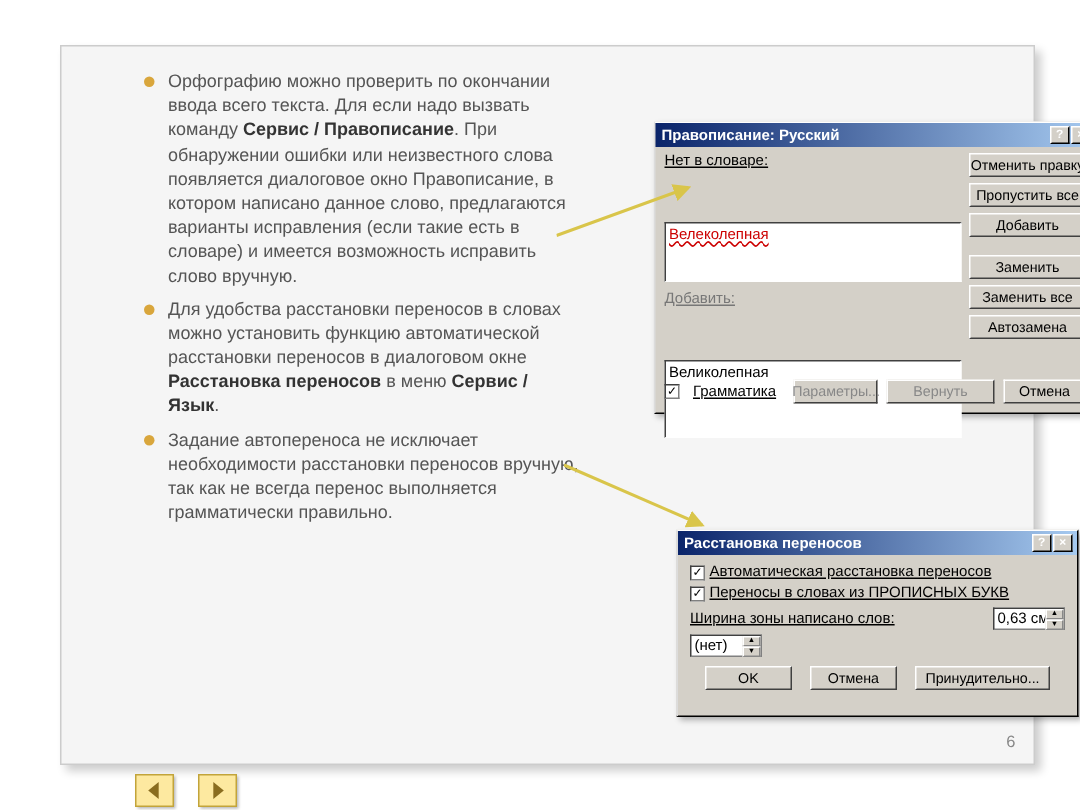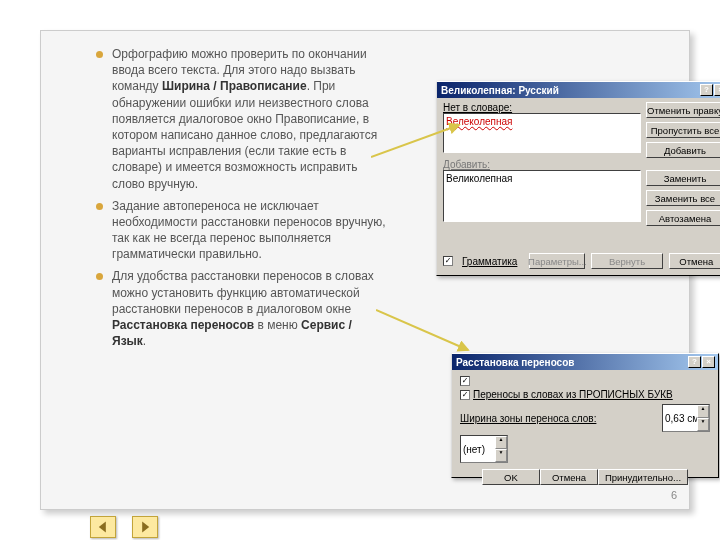--- a/index.html
+++ b/index.html
@@ -104,20 +104,21 @@
   }
   .winbtn.disabled { color: #888; }
   .listbox {
     background: #fff;
     border: 1px solid #808080;
     border-top-color: #404040; border-left-color: #404040;
     border-right-color: #fff; border-bottom-color: #fff;
     font-size: 10px;
     padding: 2px;
     overflow: hidden;
+    margin-top: 35px;
   }
   .fieldlabel { font-size: 10px; color: #000; text-decoration: underline; }
   .fieldlabel.dimmed { color: #777; }
   .chk {
     width: 10px; height: 10px; background: #fff;
     border: 1px solid #808080;
     border-top-color: #404040; border-left-color: #404040;
     display: inline-flex; align-items: center; justify-content: center;
     font-size: 8px; line-height: 8px; color: #000;
     margin-right: 3px;
@@ -135,54 +136,54 @@
   .dlg1 .leftcol { position: absolute; left:6px; top:4px; width:198px; }
   .dlg1 .rightcol { position: absolute; right:6px; top:4px; width:78px; display:flex; flex-direction:column; gap:4px; }
   .dlg1 .bottom { position:absolute; left:6px; right:6px; bottom:6px; display:flex; align-items:center; gap:6px;}
 
   
   .dlg2 { left: 410px; top: 322px; width: 268px; height: 125px; }
   .dlg2 .body { padding: 6px 8px; position:relative; height:calc(100% - 16px); }
   .dlg2 .row { display:flex; align-items:center; margin-bottom:3px; }
   .dlg2 .rowfield { display:flex; align-items:center; justify-content:space-between; margin-bottom:3px; }
   .spin {
-    width: 48px; height: 28px;
+    width: 48px; height: 15px;
     background:#fff; border:1px solid #808080;
     border-top-color:#404040; border-left-color:#404040;
     display:flex; align-items:center;
     font-size:10px; padding:0 2px;
     position: relative;
   }
   .spin .spinbtns { position:absolute; right:0; top:0; bottom:0; width:12px; display:flex; flex-direction:column; }
   .spin .sbtn { flex:1; background:#d4d0c8; border:1px solid #888; border-top-color:#fff; border-left-color:#fff; font-size:5px; text-align:center; line-height:5px;}
-  .dlg2 .btnrow { display:flex; gap:0; justify-content:center; margin-top:6px;}
+  .dlg2 .btnrow { display:flex; gap:12px; justify-content:center; margin-top:6px;}
   .dlg2 .btnrow .winbtn { min-width:58px; padding:0 6px; }
 </style>
 </head>
 <body>
 
 <div class="slide">
 
   <div class="text-col">
     <ul class="body">
       <li>
-        <span>Орфографию можно проверить по окончании ввода всего текста. Для этого надо вызвать команду </span><b>Ширина / Правописание</b><span>. При обнаружении ошибки или неизвестного слова появляется диалоговое окно Правописание, в котором написано данное слово, предлагаются варианты исправления (если такие есть в словаре) и имеется возможность исправить слово вручную.</span>
+        <span>Орфографию можно проверить по окончании ввода всего текста. Для если надо вызвать команду </span><b>Сервис / Правописание</b><span>. При обнаружении ошибки или неизвестного слова появляется диалоговое окно Правописание, в котором написано данное слово, предлагаются варианты исправления (если такие есть в словаре) и имеется возможность исправить слово вручную.</span>
+      </li>
+      <li>
+        <span>Для удобства расстановки переносов в словах можно установить функцию автоматической расстановки переносов в диалоговом окне </span><b>Расстановка переносов</b><span> в меню </span><b>Сервис / Язык</b><span>.</span>
       </li>
       <li>
         <span>Задание автопереноса не исключает необходимости расстановки переносов вручную, так как не всегда перенос выполняется грамматически правильно.</span>
       </li>
-      <li>
-        <span>Для удобства расстановки переносов в словах можно установить функцию автоматической расстановки переносов в диалоговом окне </span><b>Расстановка переносов</b><span> в меню </span><b>Сервис / Язык</b><span>.</span>
-      </li>
     </ul>
   </div>
 
   <div class="dlg dlg1">
     <div class="titlebar">
-      <span>Великолепная: Русский</span>
+      <span>Правописание: Русский</span>
       <span class="sys">
         <span class="sysbtn">?</span>
         <span class="sysbtn">×</span>
       </span>
     </div>
     <div class="body">
       <div class="leftcol">
         <div class="fieldlabel">Нет в словаре:</div>
         <div class="listbox" style="height:40px;">
           <span style="color:#c00; text-decoration: underline wavy #c00;">Велеколепная</span>
@@ -216,27 +217,28 @@
     <div class="titlebar">
       <span>Расстановка переносов</span>
       <span class="sys">
         <span class="sysbtn">?</span>
         <span class="sysbtn">×</span>
       </span>
     </div>
     <div class="body">
       <div class="row">
         <span class="chk">✓</span>
+        <span class="fieldlabel">Автоматическая расстановка переносов</span>
       </div>
       <div class="row">
         <span class="chk">✓</span>
         <span class="fieldlabel">Переносы в словах из ПРОПИСНЫХ БУКВ</span>
       </div>
       <div class="rowfield" style="margin-top:4px;">
-        <span class="fieldlabel">Ширина зоны переноса слов:</span>
+        <span class="fieldlabel">Ширина зоны написано слов:</span>
         <span class="spin">
           <span>0,63 см</span>
           <span class="spinbtns">
               <span class="sbtn">▲</span>
               <span class="sbtn">▼</span>
             </span>
         </span>
       </div>
       <div class="rowfield">
         <span class="spin">

